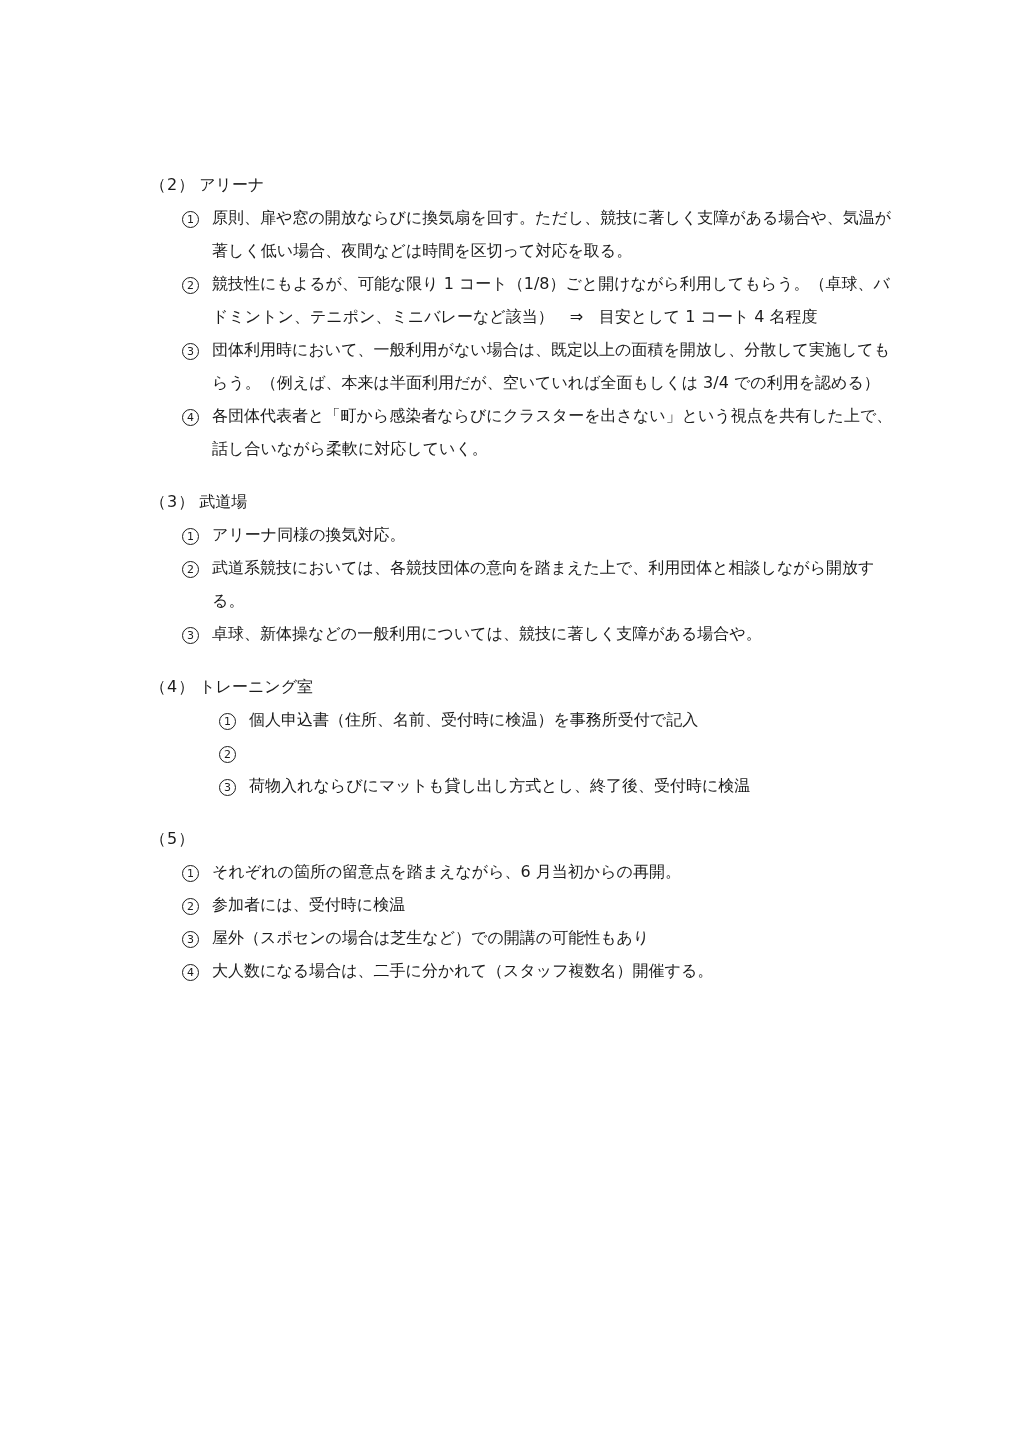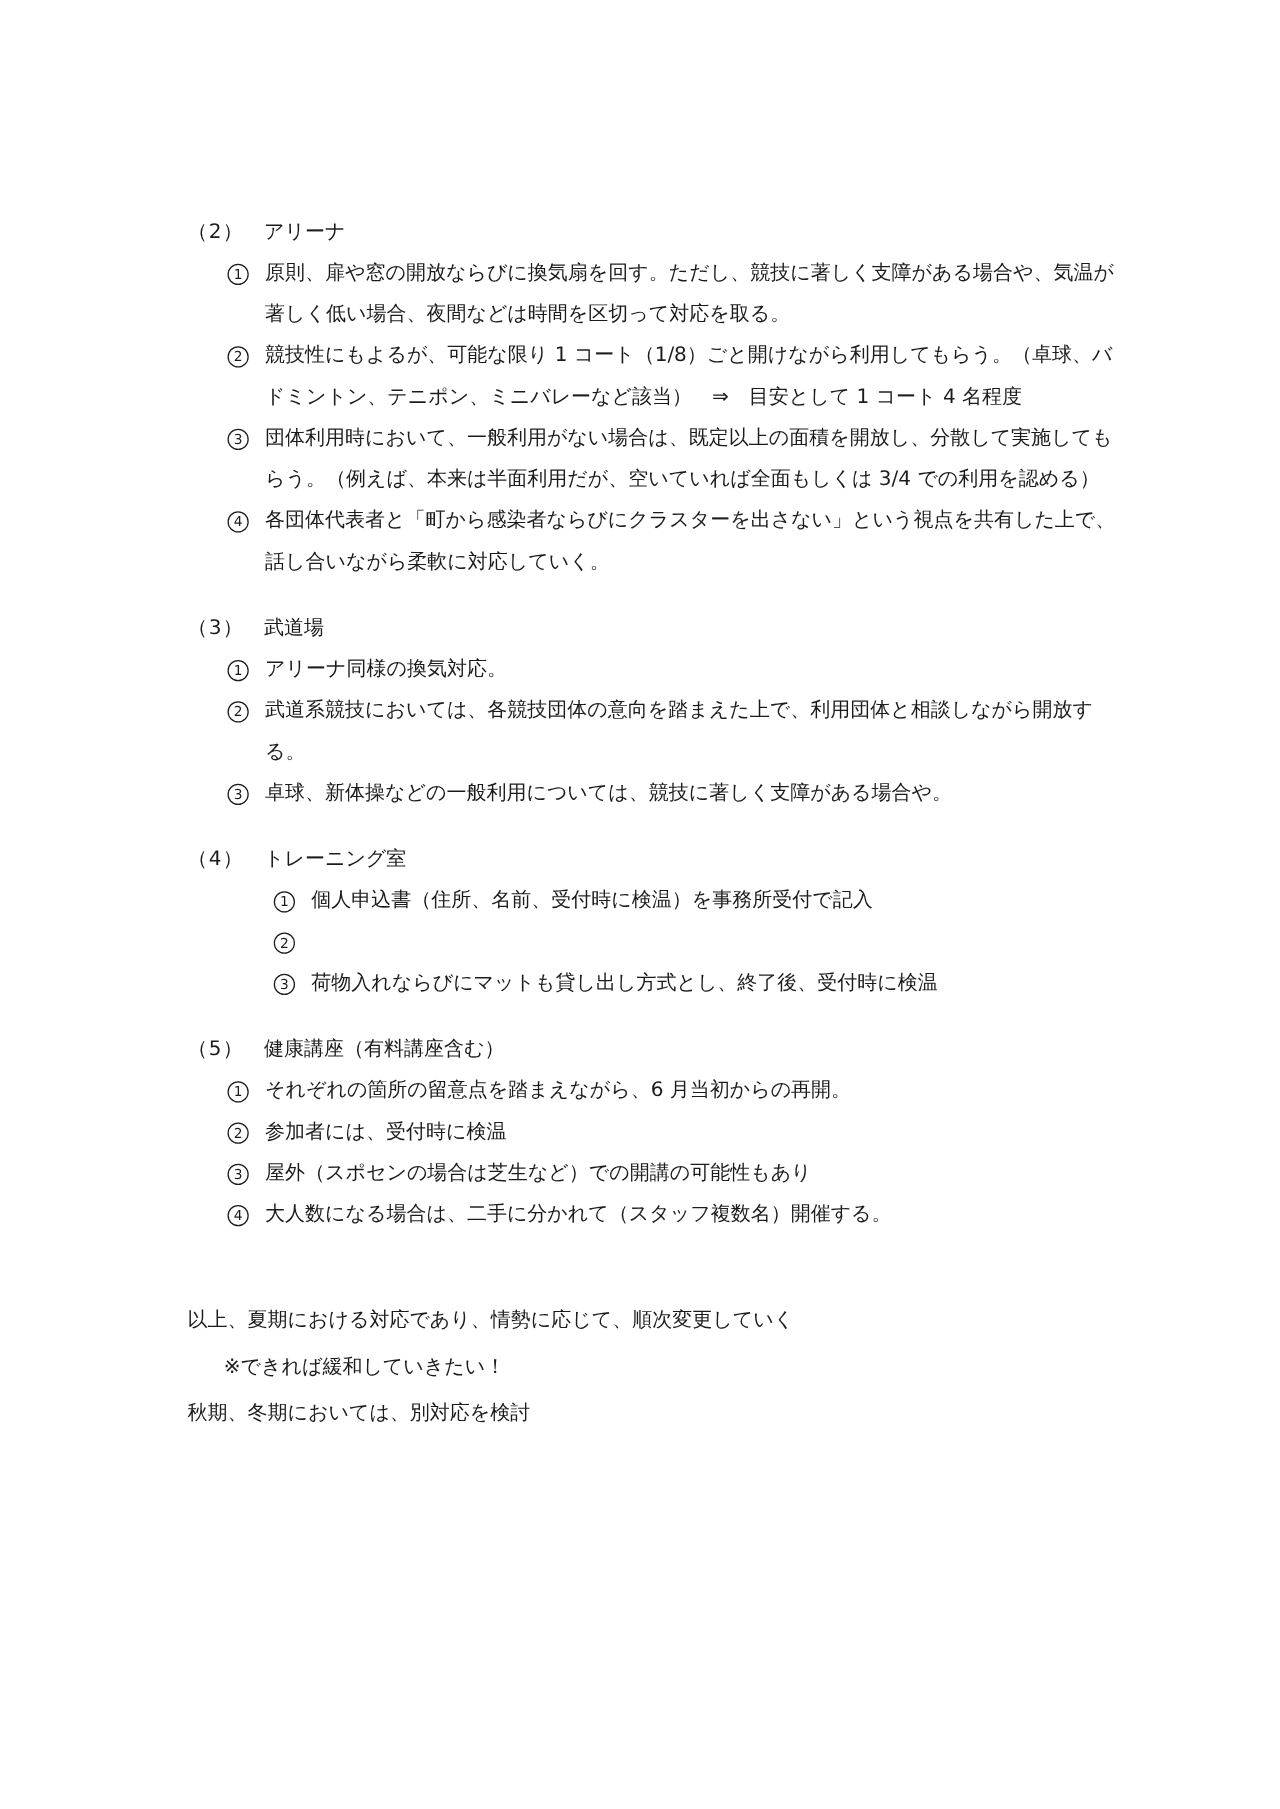--- a/index.html
+++ b/index.html
@@ -28,21 +28,21 @@
   }
   .section-header {
     display: flex;
     align-items: baseline;
   }
   .sec-label {
     white-space: pre;
     letter-spacing: 1px;
   }
   .sec-title {
-    margin-left: 16px;
+    margin-left: 4px;
   }
   .item {
     display: flex;
     padding-left: 32px;
   }
   .doc-section.deep .item {
     padding-left: 69px;
   }
   .marker {
     flex: 0 0 30px;
@@ -137,40 +137,34 @@
       </div>
       <div class="item">
         <span class="marker"><span class="circle-num">3</span></span>
         <span class="item-text">荷物入れならびにマットも貸し出し方式とし、終了後、受付時に検温</span>
       </div>
     </section>
 
     <section class="doc-section">
       <div class="section-header">
         <span class="sec-label">（5）</span>
-        <span class="sec-title">健康講座（有料講座含む）</span>
       </div>
       <div class="item">
         <span class="marker"><span class="circle-num">1</span></span>
         <span class="item-text">それぞれの箇所の留意点を踏まえながら、6 月当初からの再開。</span>
       </div>
       <div class="item">
         <span class="marker"><span class="circle-num">2</span></span>
         <span class="item-text">参加者には、受付時に検温</span>
       </div>
       <div class="item">
         <span class="marker"><span class="circle-num">3</span></span>
         <span class="item-text">屋外（スポセンの場合は芝生など）での開講の可能性もあり</span>
       </div>
       <div class="item">
         <span class="marker"><span class="circle-num">4</span></span>
         <span class="item-text">大人数になる場合は、二手に分かれて（スタッフ複数名）開催する。</span>
       </div>
     </section>
 
-    <div class="closing">
-      <p>以上、夏期における対応であり、情勢に応じて、順次変更していく</p>
-      <p class="note">※できれば緩和していきたい！</p>
-      <p>秋期、冬期においては、別対応を検討</p>
-    </div>
 
   </div>
 </div>
 
 </body></html>

